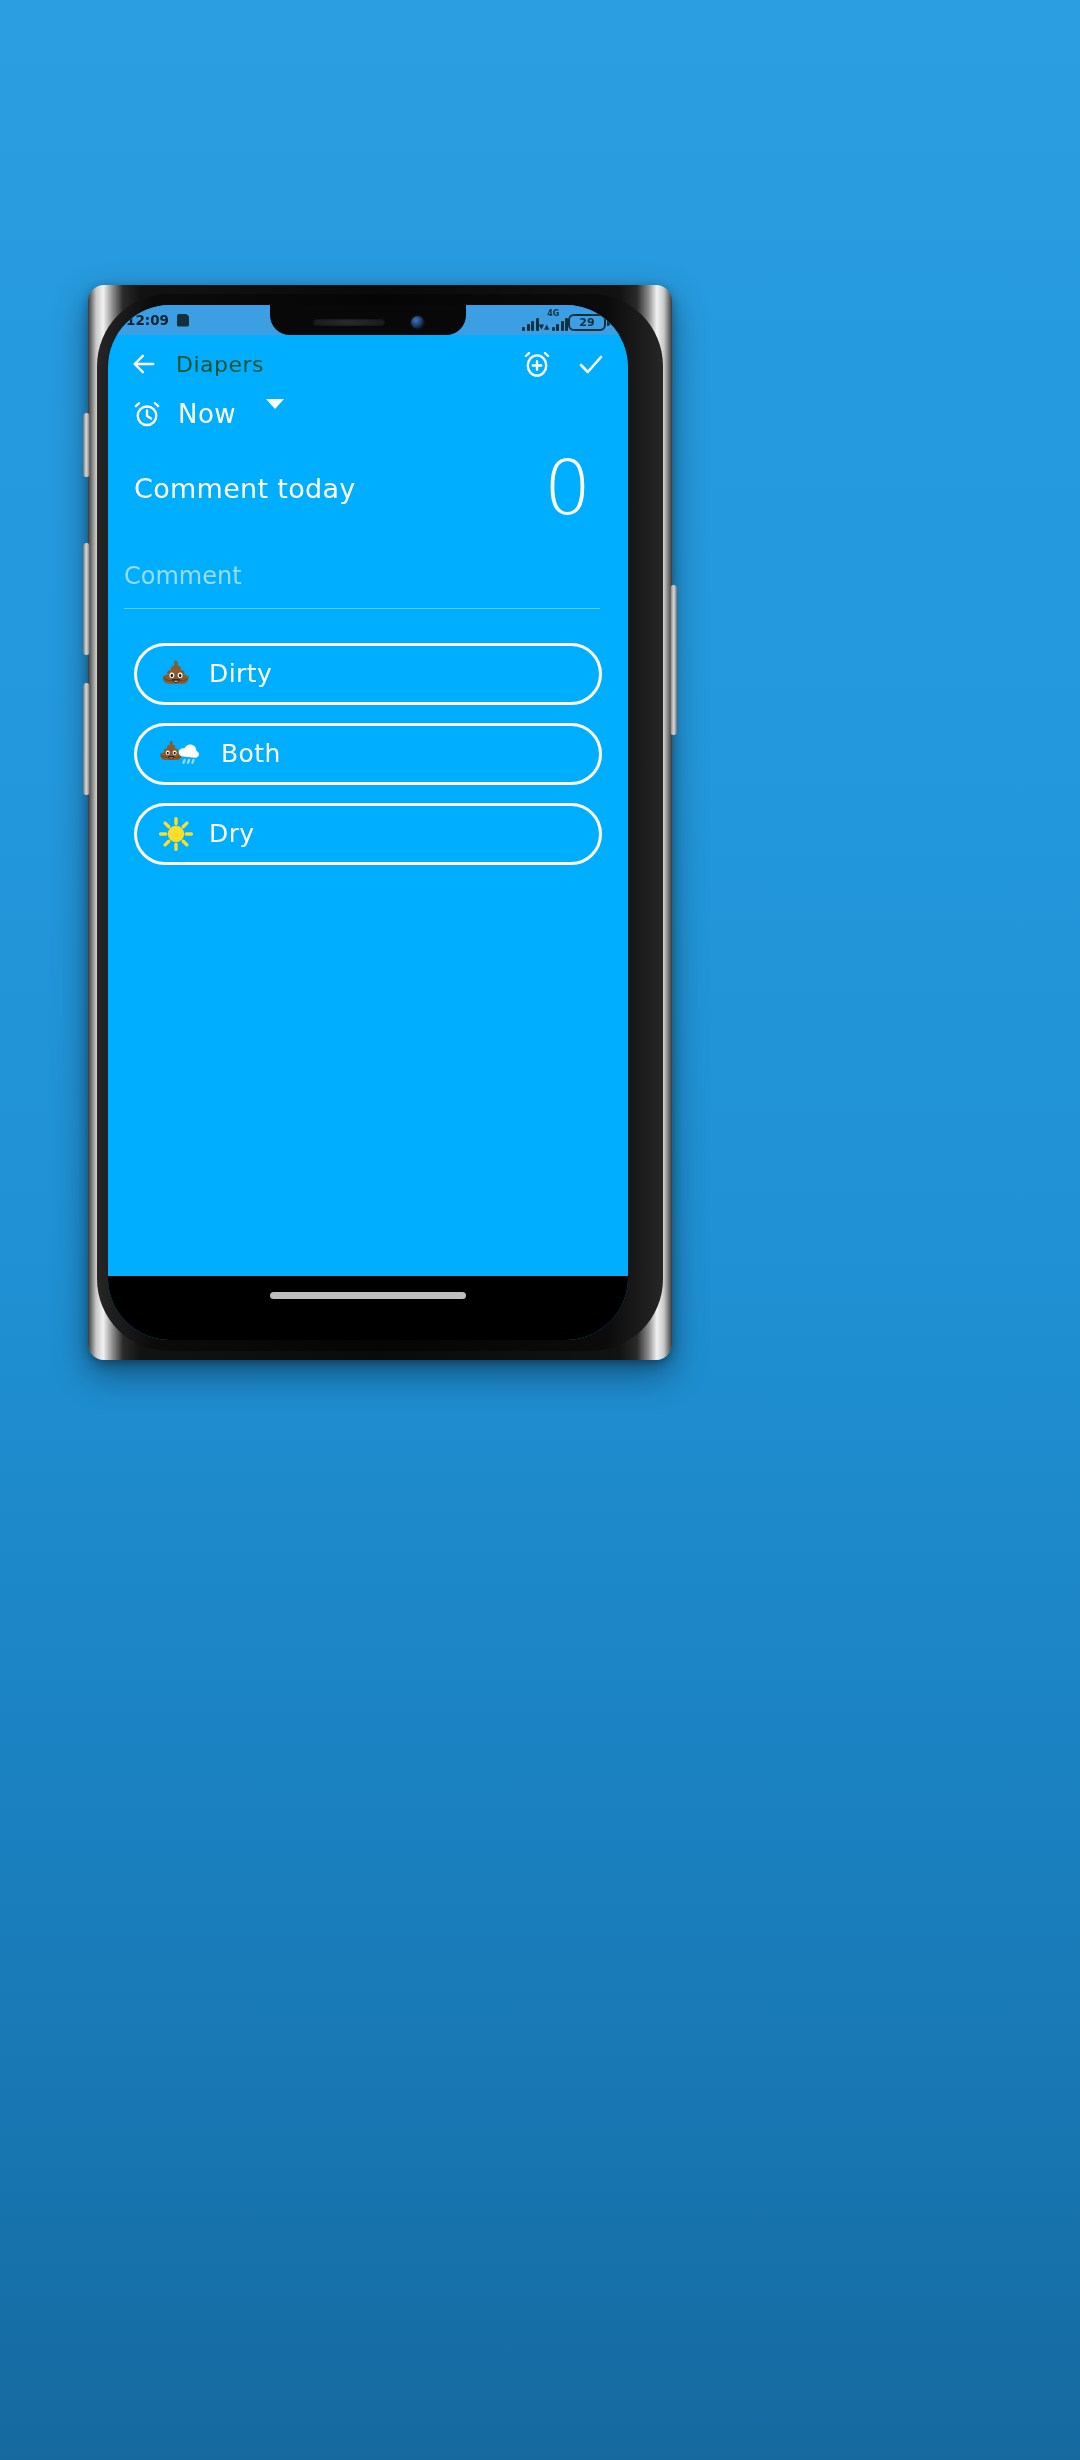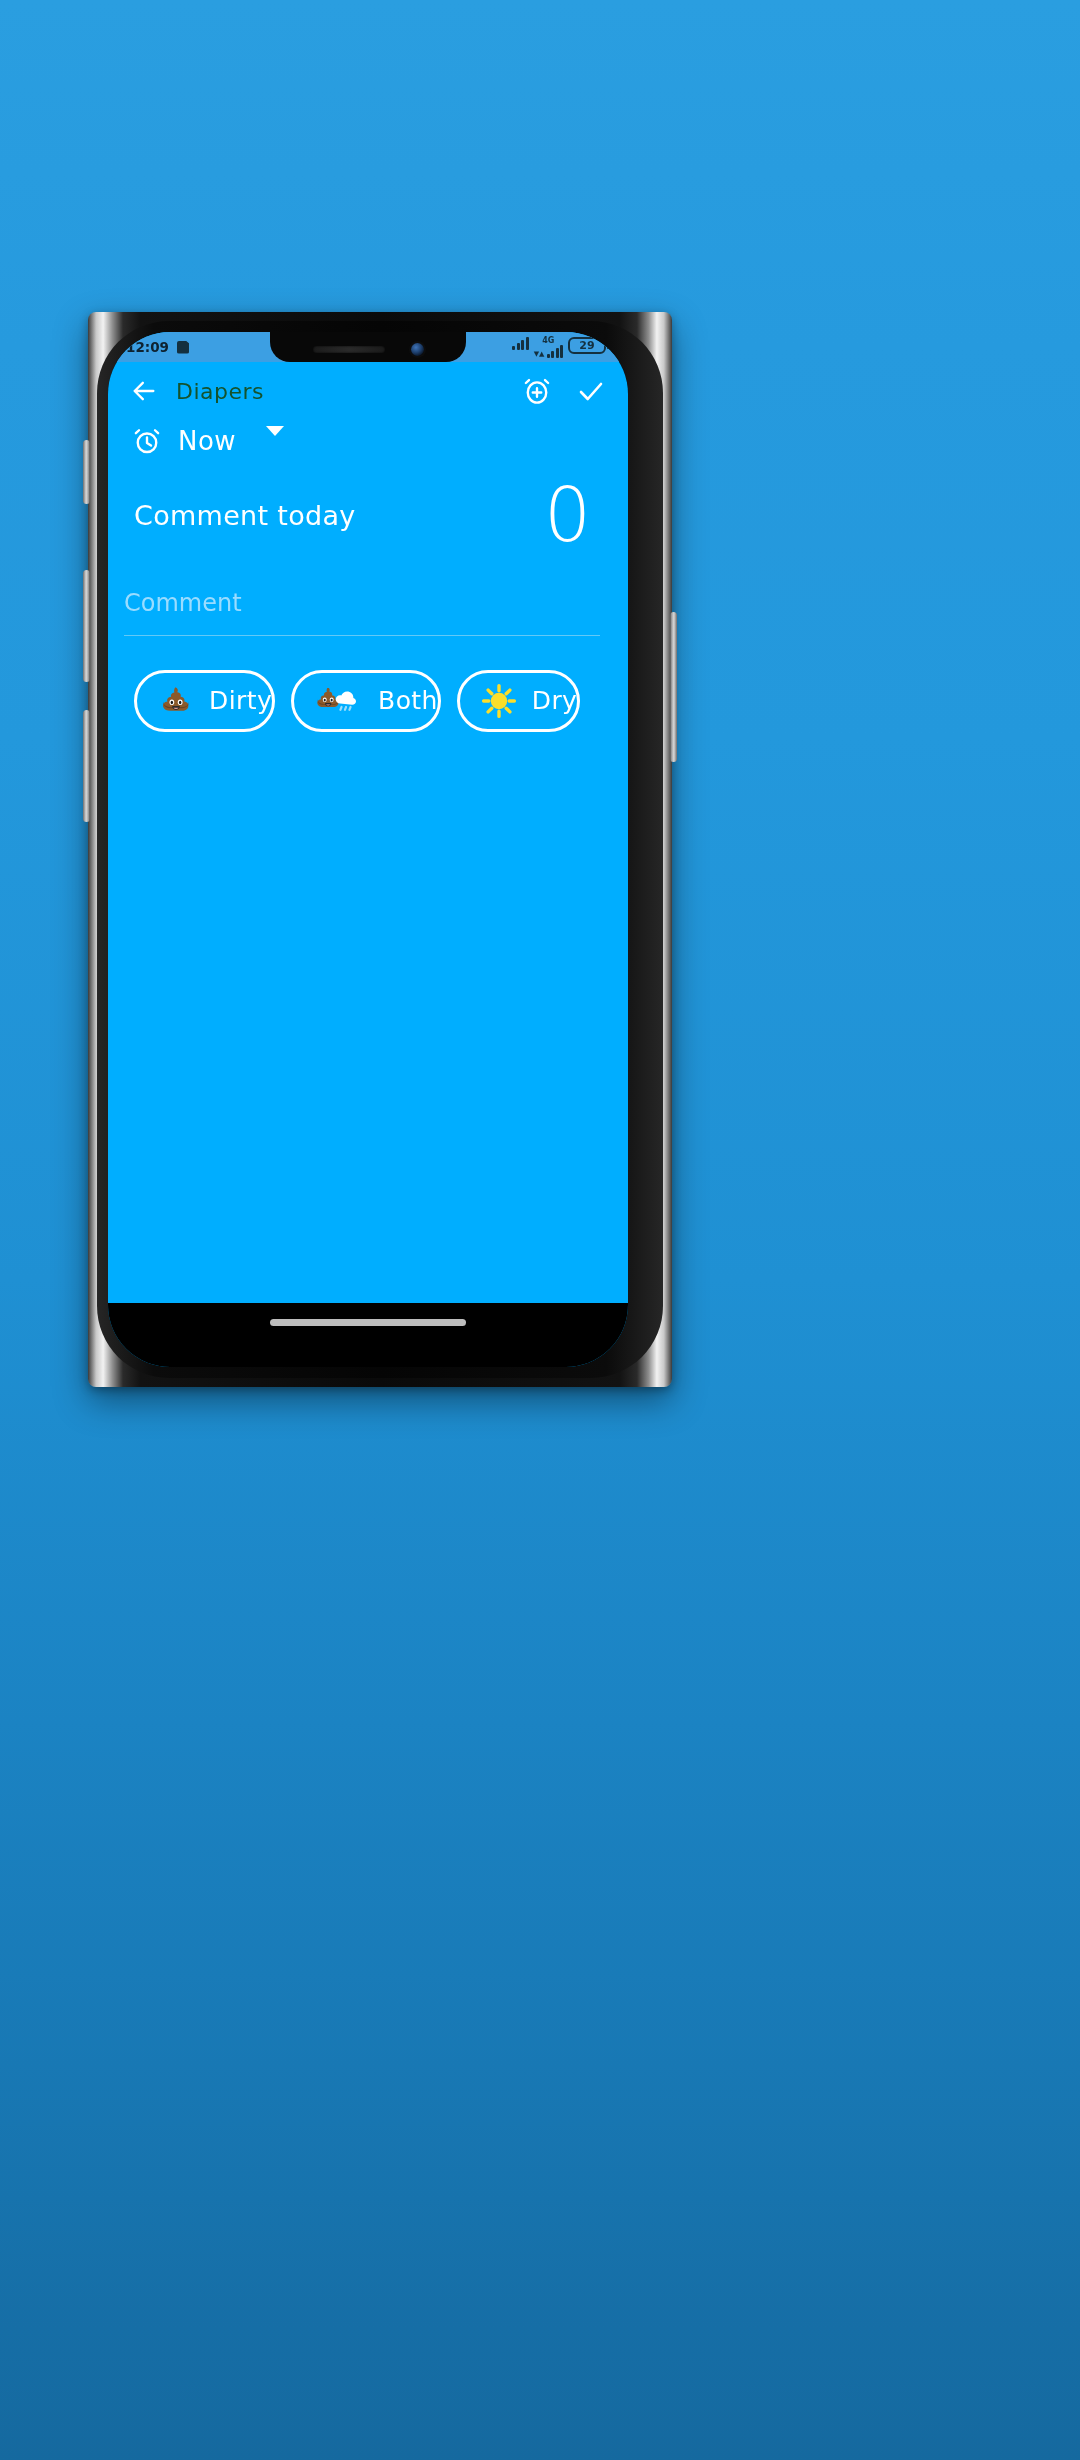--- a/index.html
+++ b/index.html
@@ -20,23 +20,23 @@
         #2398dc 30%,
         #1f90d3 52%,
         #1b83c3 70%,
         #1878b4 84%,
         #15699f 100%);
   }
 
   
   #phone {
     position:absolute;
-    left:88px; top:312px;
+    left:88px; top:285px;
     width:584px; height:1075px;
-    border-radius:8px;
+    border-radius:16px;
     background:linear-gradient(90deg,
        #3a3a3a 0%, #c9c9c9 1.4%, #f2f2f2 2.6%,
        #8e8e8e 4.2%, #2a2a2a 6%, #121212 9%,
        #0a0a0a 50%, #121212 91%, #2a2a2a 94%,
        #8e8e8e 96%, #f2f2f2 97.4%, #c9c9c9 98.6%, #3a3a3a 100%);
     box-shadow:0 14px 34px rgba(0,0,0,.42), 0 3px 10px rgba(0,0,0,.3);
   }
   #phone-inner-ring {
     position:absolute; inset:9px;
     border-radius:72px;
@@ -107,21 +107,21 @@
     display:flex; align-items:center;
     padding:0 16px 0 18px;
     color:#0e2230;
     font-size:13.5px;
     font-weight:600;
     flex:0 0 auto;
     position:relative;
     z-index:20;
   }
   #status-left  { display:flex; align-items:center; gap:8px; }
-  #status-right { margin-left:auto; display:flex; align-items:flex-start; gap:5px; padding-right:2px;}
+  #status-right { margin-left:auto; display:flex; align-items:flex-end; padding-right:2px;}
   #sd-icon { width:12px; height:13px; position:relative; }
   #sd-icon::before{
     content:""; position:absolute; inset:0;
     background:#14303f;
     clip-path:polygon(0 0,72% 0,100% 22%,100% 100%,0 100%);
     border-radius:2px;
   }
   .bars { display:flex; align-items:flex-end; gap:1.5px; height:13px; }
   .bars i { display:block; width:3px; background:#14303f; border-radius:1px; }
   .bars i:nth-child(1){height:4px;}
@@ -200,22 +200,22 @@
     font-family:"DejaVu Sans", sans-serif;
     padding:0 0 18px 0;
   }
   #comment-input::placeholder { color:#9adcff; opacity:1; }
   #comment-underline { height:1px; background:#63c9f7; width:100%; }
 
   
   #choices {
     margin:34px 26px 0 26px;
     display:grid;
-    grid-template-columns:1fr 1fr 1fr 1fr;
-    gap:9px 16px;
+    grid-template-columns:1fr;
+    gap:18px 16px;
     flex:0 0 auto;
   }
   .choice {
     height:62px;
     border-radius:34px;
     border:3px solid #ffffff;
     display:flex; align-items:center;
     gap:10px;
     padding-left:16px;
     cursor:pointer;

